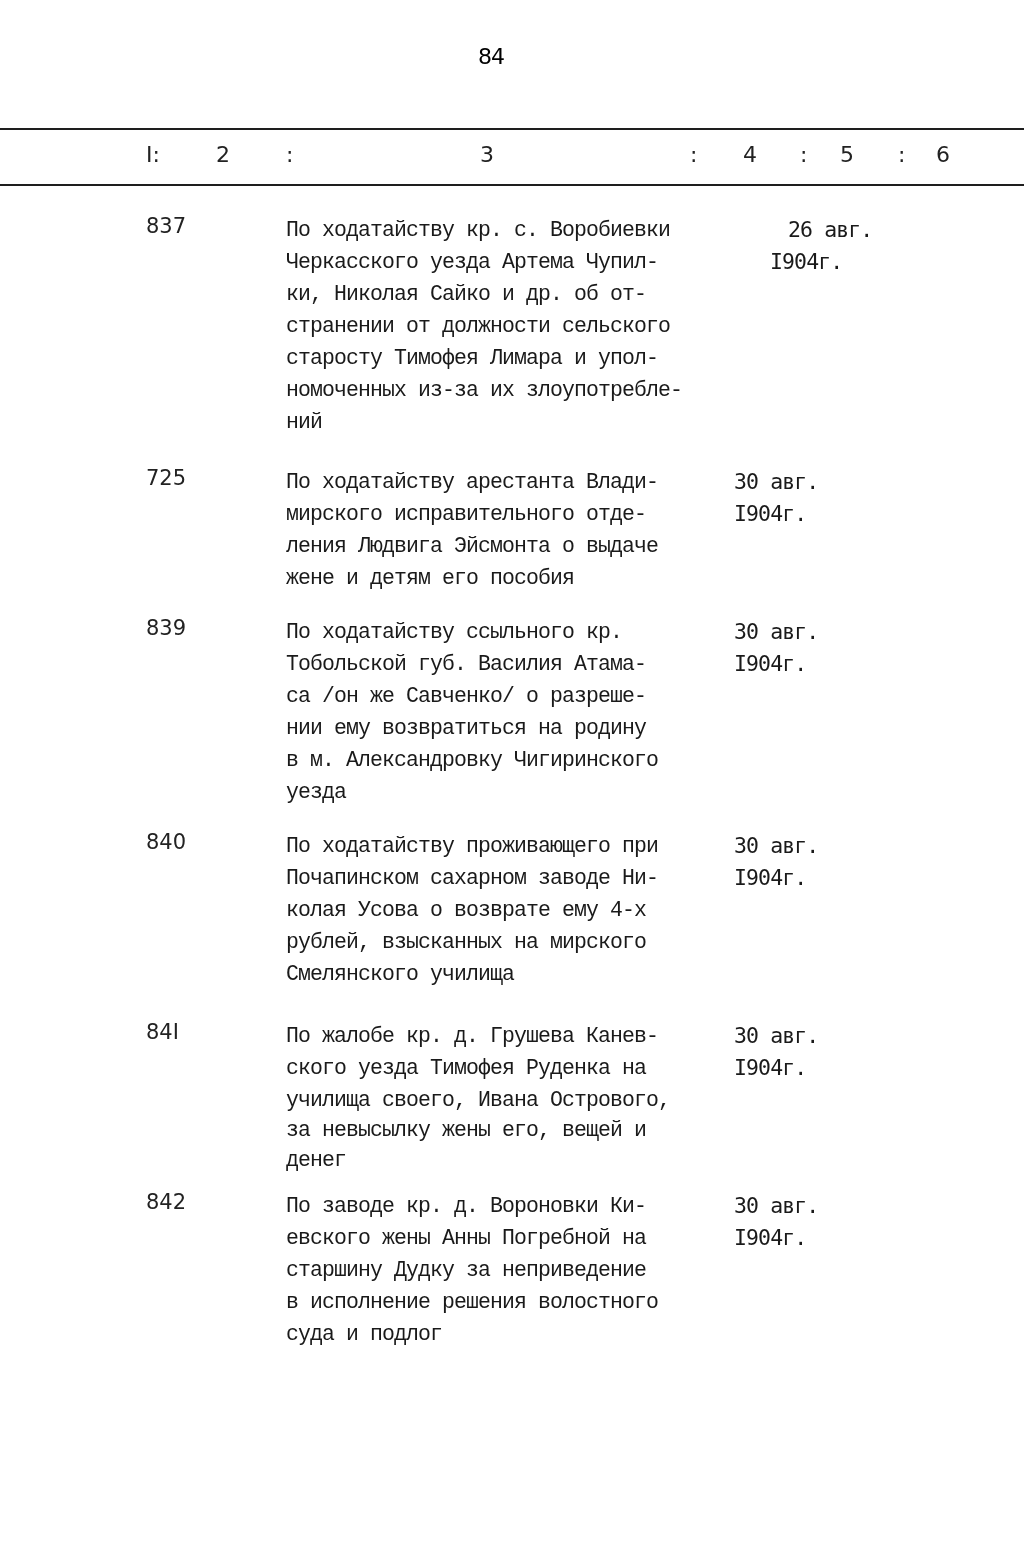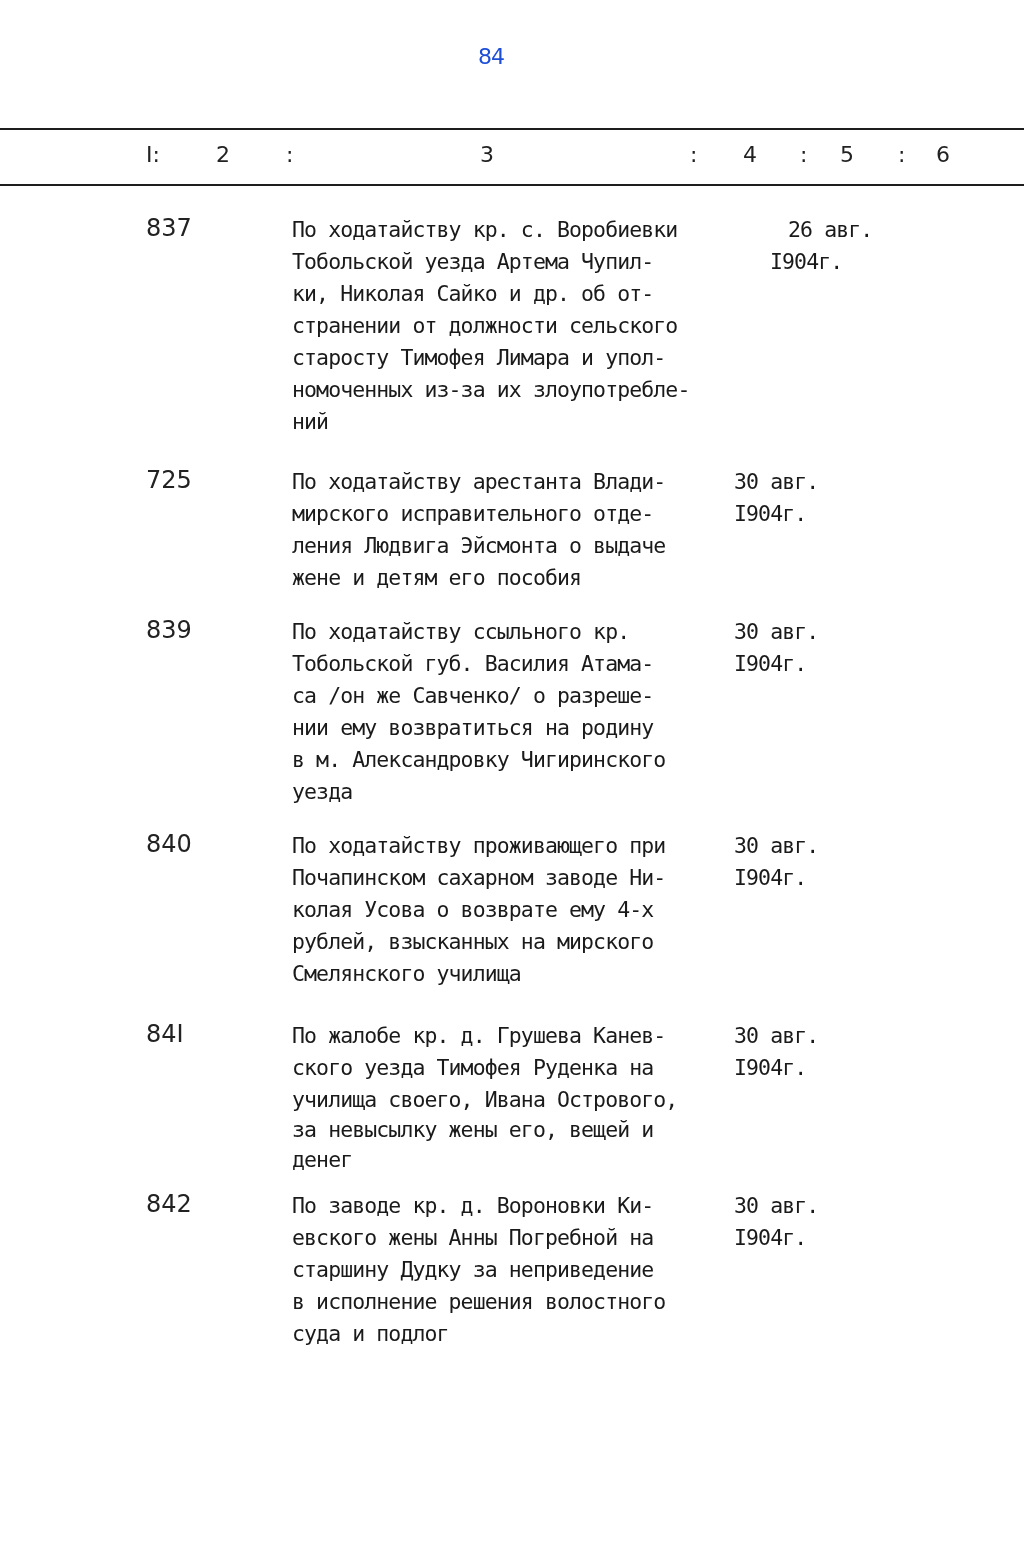--- a/index.html
+++ b/index.html
@@ -15,21 +15,21 @@
       color: #1a1a1a;
       font-family: "DejaVu Sans Mono", "Liberation Mono", monospace;
     }
     .page-number {
       position: absolute;
       top: 44px;
       left: 478px;
       font-family: "DejaVu Sans", sans-serif;
       font-size: 22px;
       letter-spacing: -1px;
-      color: #1d4ed8;
+      color: #000000;
     }
     .rule {
       position: absolute;
       left: 0;
       width: 1024px;
       height: 0;
       border-top: 2px solid #1e1e1e;
     }
     .rule.top { top: 128px; }
     .rule.bottom { top: 184px; }
@@ -56,28 +56,29 @@
     .entry {
       position: absolute;
       left: 0;
       width: 1024px;
     }
     .entry-num {
       position: absolute;
       left: 146px;
       top: 0;
       font-family: "DejaVu Sans", sans-serif;
-      font-size: 24px;
+      font-size: 21px;
       color: #222;
     }
     .entry-text {
       position: absolute;
-      left: 292px;
+      left: 286px;
       top: 0;
       width: 460px;
+      font-family: Liberation Mono, monospace;
     }
     .entry-text .line {
       display: block;
       font-size: 21.5px;
       line-height: 32px;
       white-space: pre;
       letter-spacing: -0.9px;
     }
     .entry-date {
       position: absolute;
@@ -111,21 +112,21 @@
   <span style="left:936px">6</span>
 </div>
 <div class="rule bottom"></div>
 
 <div class="rows">
 
   <div class="entry" style="top:214px">
     <span class="entry-num">837</span>
     <div class="entry-text">
       <span class="line">По ходатайству кр. с. Воробиевки</span>
-      <span class="line">Тобольской уезда Артема Чупил-</span>
+      <span class="line">Черкасского уезда Артема Чупил-</span>
       <span class="line">ки, Николая Сайко и др. об от-</span>
       <span class="line">странении от должности сельского</span>
       <span class="line">старосту Тимофея Лимара и упол-</span>
       <span class="line">номоченных из-за их злоупотребле-</span>
       <span class="line">ний</span>
     </div>
     <div class="entry-date" style="left:788px">
       <span class="line">26 авг.</span>
       <span class="line" style="margin-left:-18px">I904г.</span>
     </div>

